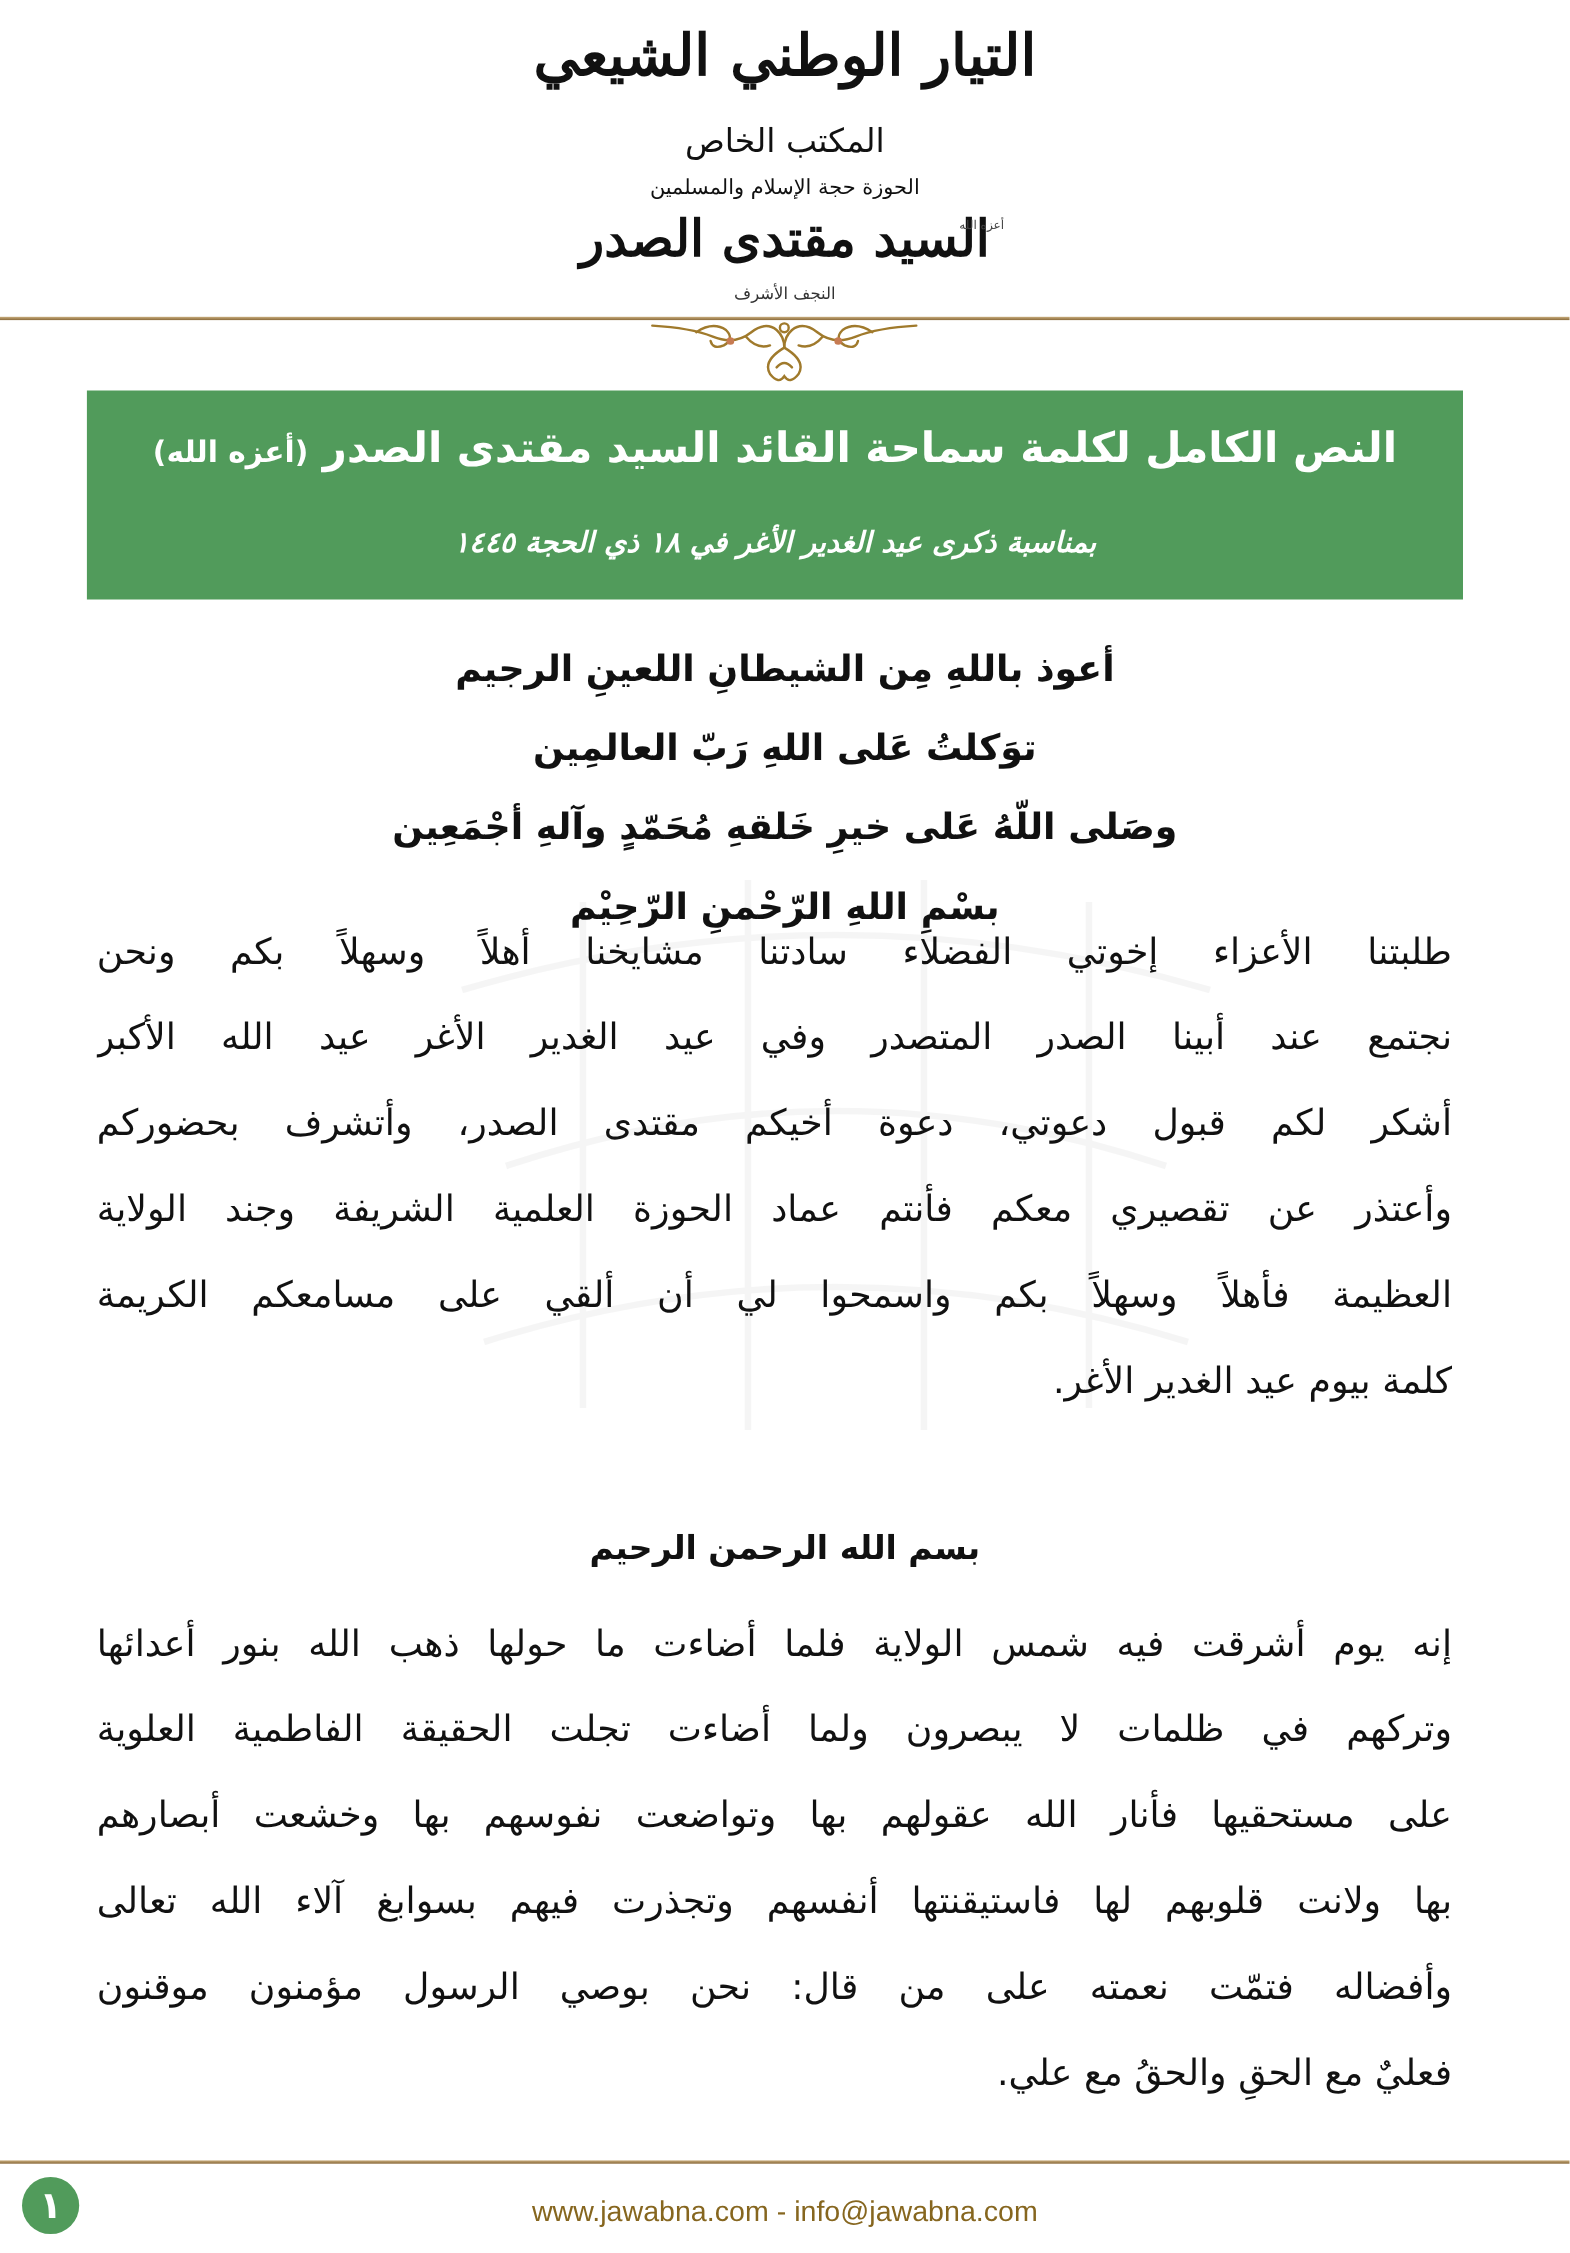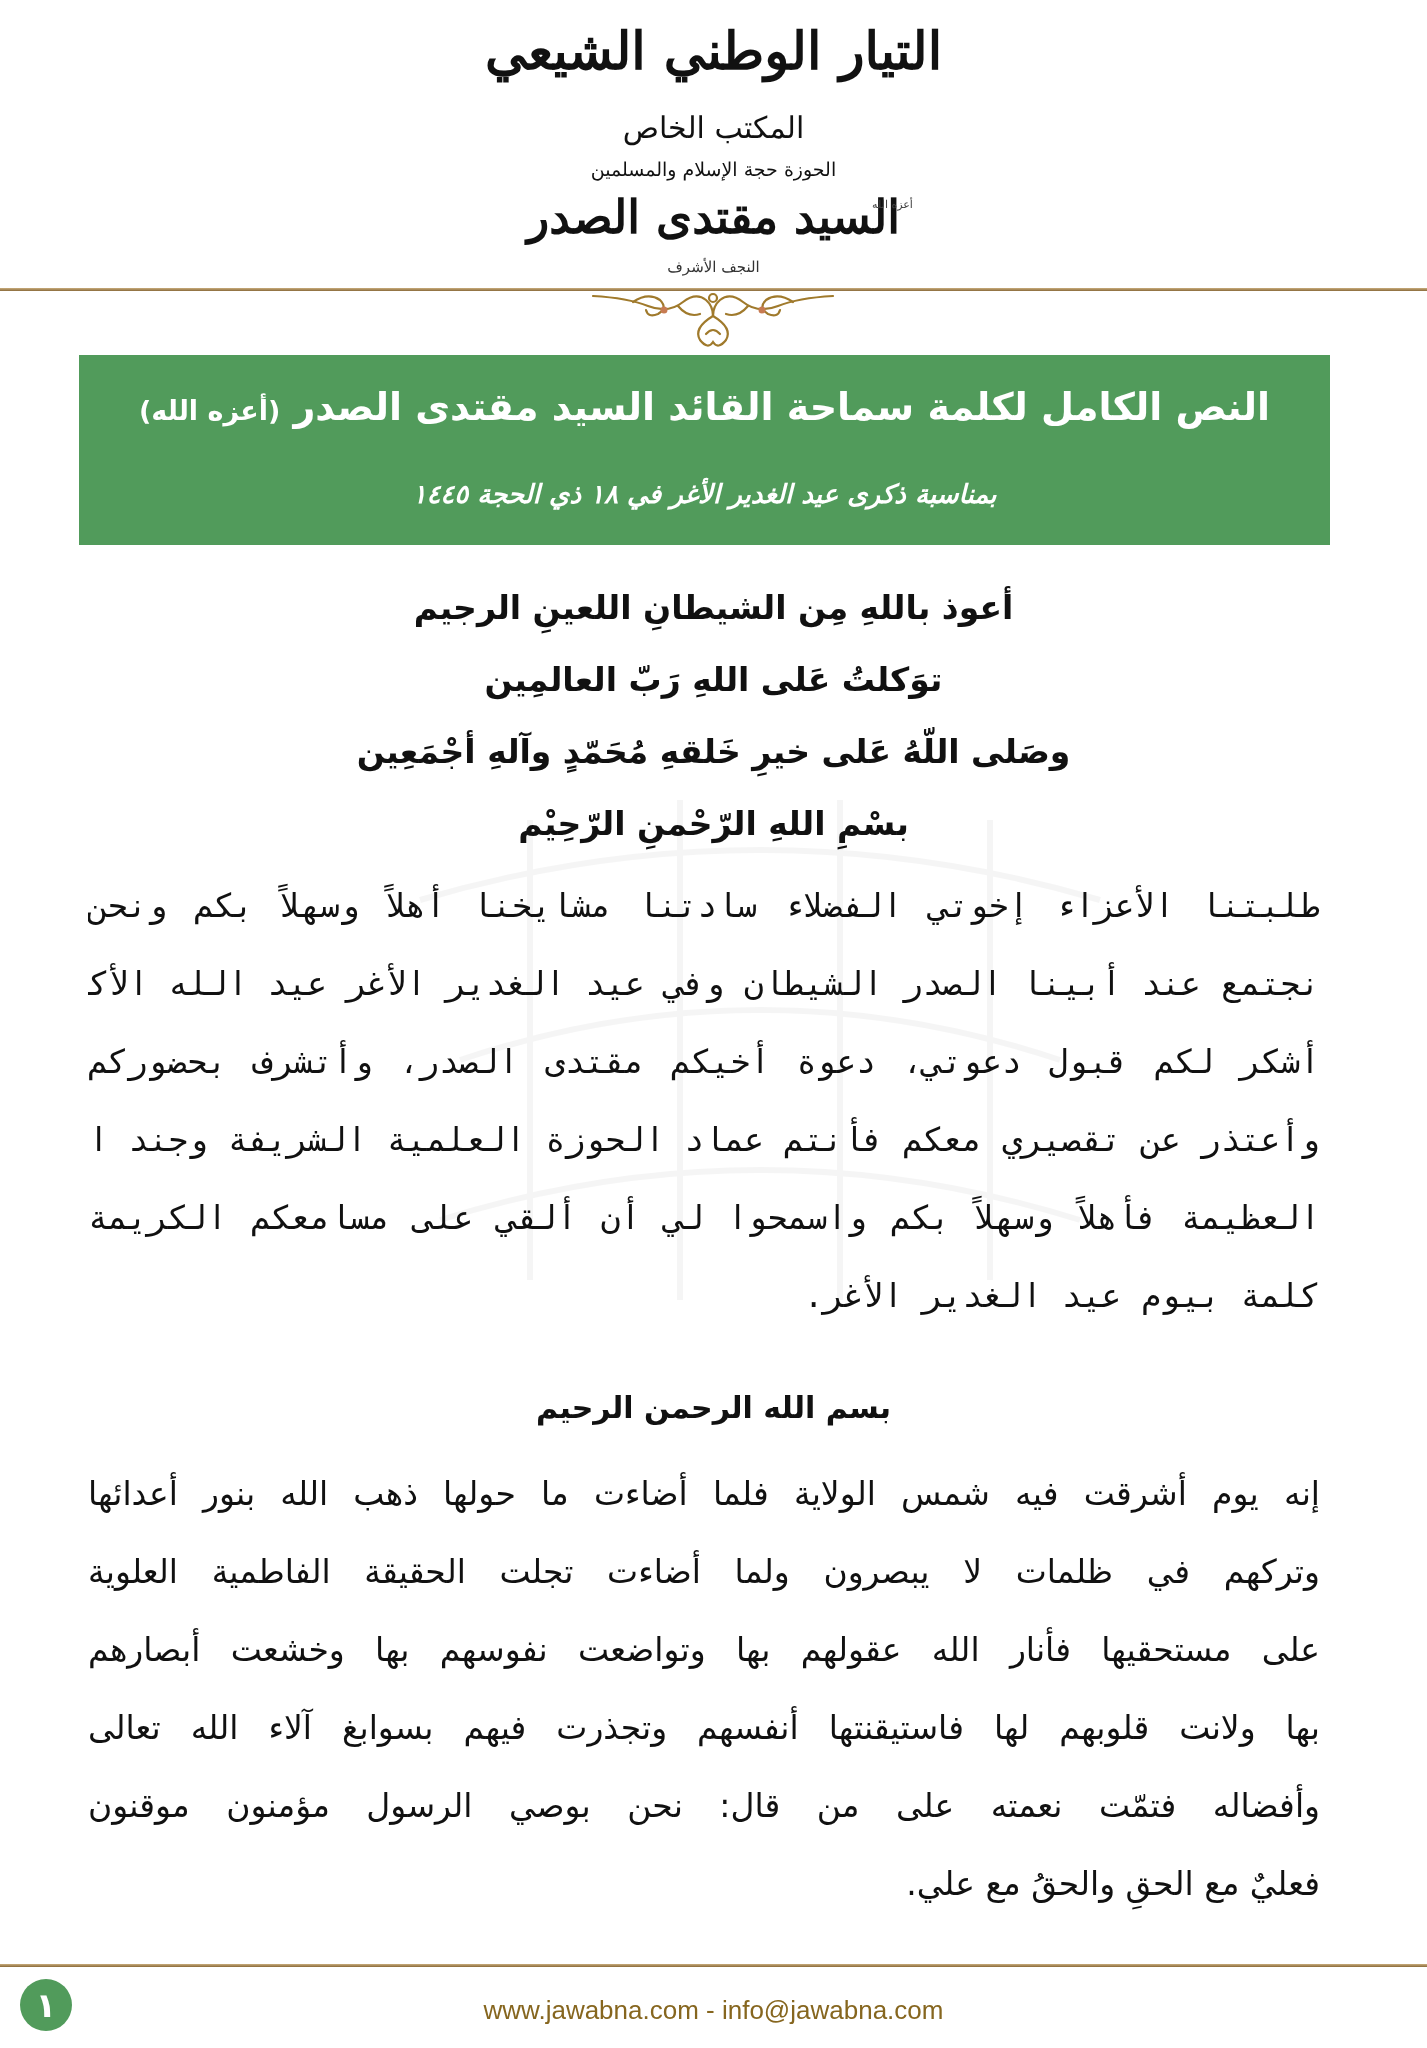--- a/index.html
+++ b/index.html
@@ -37,21 +37,21 @@
 
   
   .center-line { position: absolute; left: 0; width: 1427px; text-align: center; direction: rtl;
                  font-family: "DejaVu Sans", sans-serif; font-weight: bold; font-size: 33px;
                  white-space: nowrap; color: #111; }
   .para { position: absolute; left: 88px; width: 1232px; direction: rtl;
           font-family: "DejaVu Sans", sans-serif; font-size: 33px; color: #111; }
   .para .ln { display: block; height: 78px; line-height: 78px; text-align: justify;
               text-align-last: justify; white-space: nowrap; overflow: hidden; }
   .para .ln.last { text-align-last: right; }
-  .para1 { top: 870px; font-family: Liberation Mono, monospace; }
+  .para1 { top: 826px; }
   .para2 { top: 1455px; }
 
   
   .rule-bottom { position: absolute; left: 0; top: 1964px; width: 1427px; height: 3px;
                  background: linear-gradient(#c9ad7d, #8a6a3a); }
   .page-num { position: absolute; left: 20px; top: 1979px; width: 52px; height: 52px;
               border-radius: 50%; background: #519b5b; color: #fff; text-align: center;
               line-height: 52px; font-size: 34px; font-weight: bold;
               font-family: "DejaVu Sans", sans-serif; }
   .footer-text { position: absolute; left: 0; width: 1427px; top: 1995px; text-align: center;
@@ -103,21 +103,21 @@
     </g>
   </svg>
 
   <div class="center-line" style="top:588px">أعوذ باللهِ مِن الشيطانِ اللعينِ الرجيم</div>
   <div class="center-line" style="top:660px">توَكلتُ عَلى اللهِ رَبّ العالمِين</div>
   <div class="center-line" style="top:732px">وصَلى اللّهُ عَلى خيرِ خَلقهِ مُحَمّدٍ وآلهِ أجْمَعِين</div>
   <div class="center-line" style="top:804px">بسْمِ اللهِ الرّحْمنِ الرّحِيْم</div>
 
   <div class="para para1">
     <span class="ln">طلبتنا الأعزاء إخوتي الفضلاء سادتنا مشايخنا أهلاً وسهلاً بكم ونحن</span>
-    <span class="ln">نجتمع عند أبينا الصدر الشيطان وفي عيد الغدير الأغر عيد الله الأكبر</span>
+    <span class="ln">نجتمع عند أبينا الصدر المتصدر وفي عيد الغدير الأغر عيد الله الأكبر</span>
     <span class="ln">أشكر لكم قبول دعوتي، دعوة أخيكم مقتدى الصدر، وأتشرف بحضوركم</span>
     <span class="ln">وأعتذر عن تقصيري معكم فأنتم عماد الحوزة العلمية الشريفة وجند الولاية</span>
     <span class="ln">العظيمة فأهلاً وسهلاً بكم واسمحوا لي أن ألقي على مسامعكم الكريمة</span>
     <span class="ln last">كلمة بيوم عيد الغدير الأغر.</span>
   </div>
 
   <div class="center-line" style="top:1390px;font-size:30px">بسم الله الرحمن الرحيم</div>
 
   <div class="para para2">
     <span class="ln">إنه يوم أشرقت فيه شمس الولاية فلما أضاءت ما حولها ذهب الله بنور أعدائها</span>

